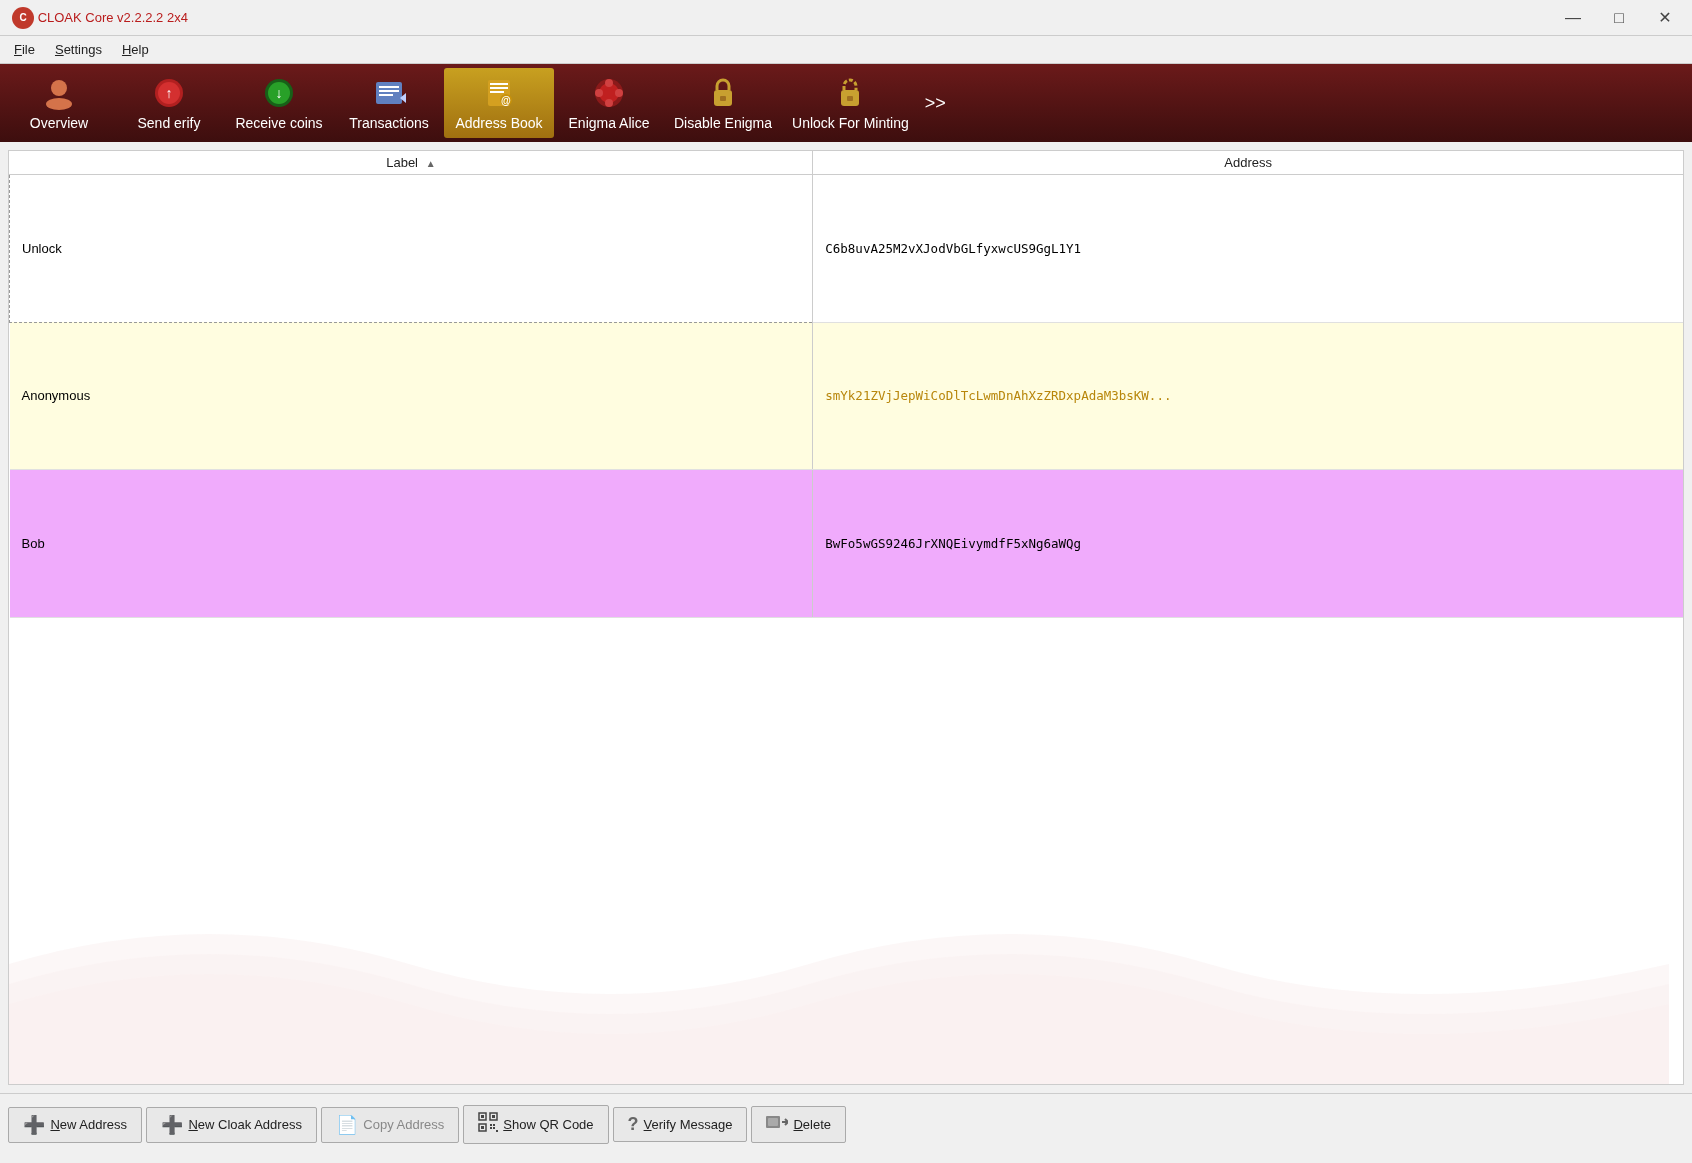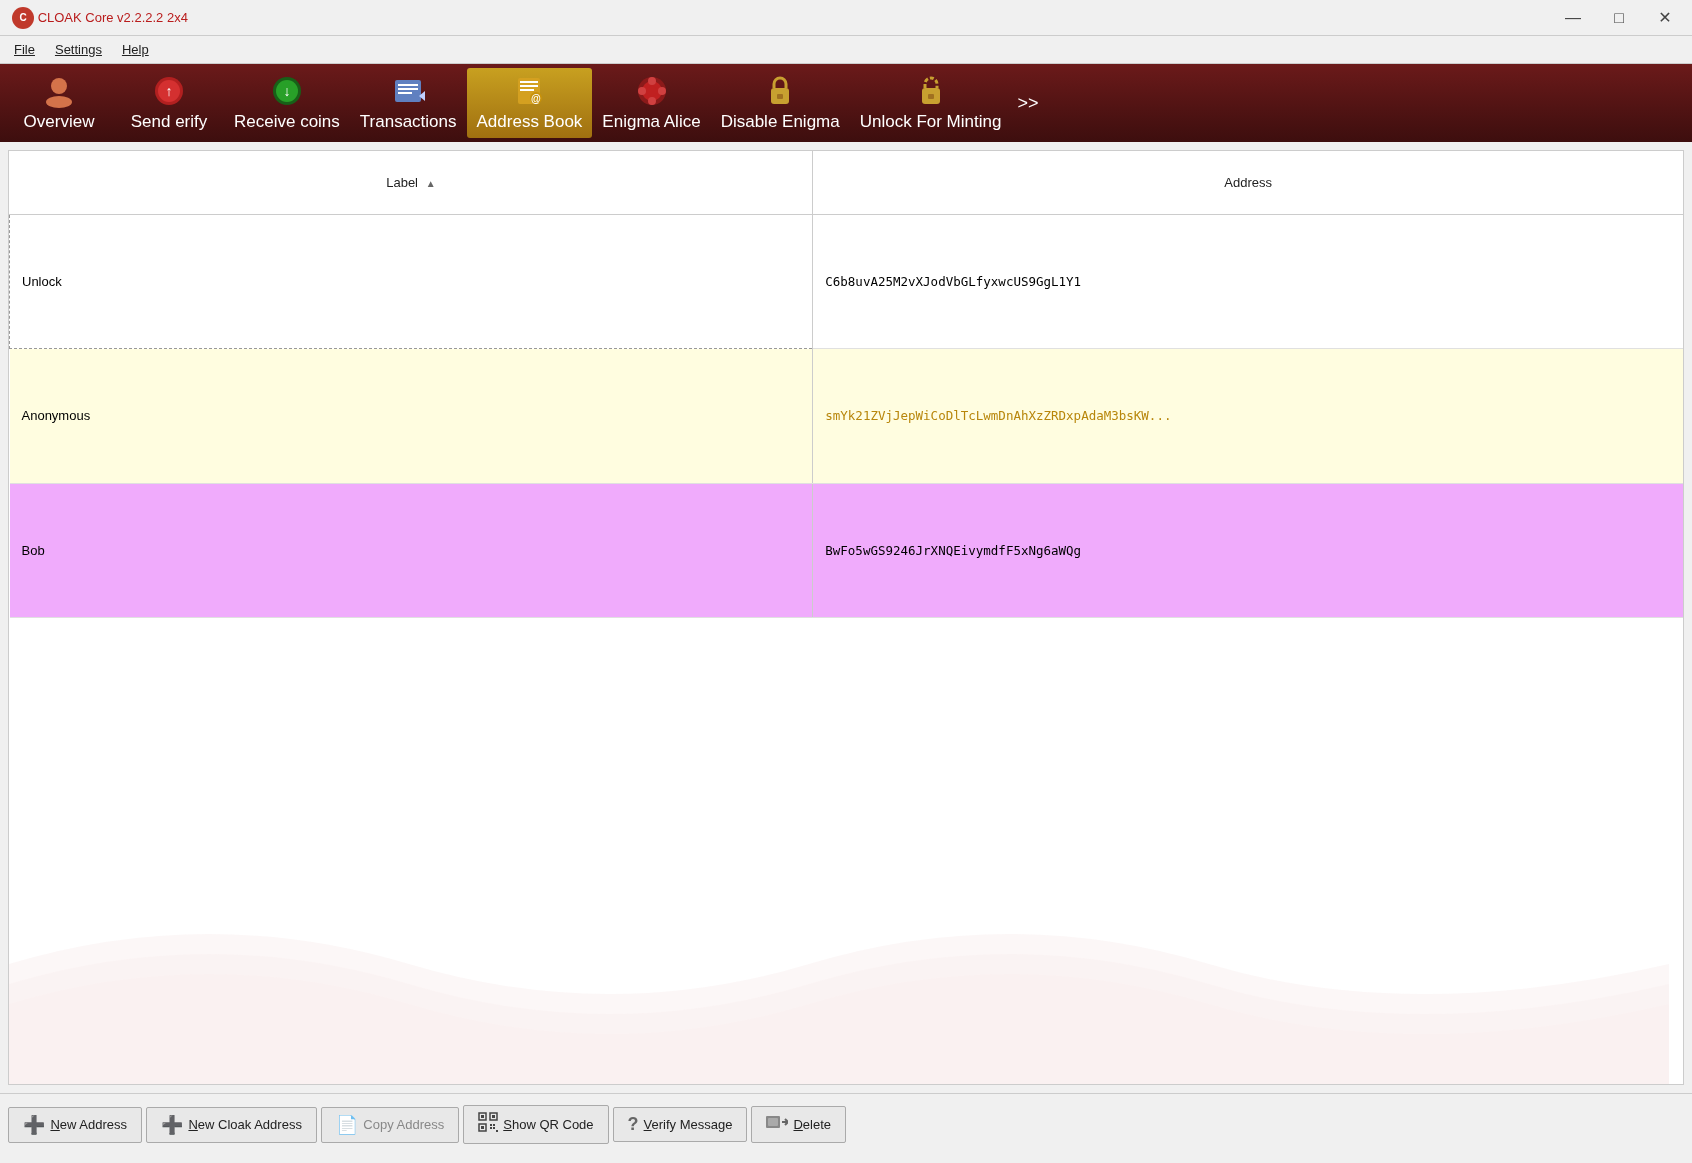--- a/index.html
+++ b/index.html
@@ -52,21 +52,21 @@
       align-items: center;
       padding: 0 4px;
       border-bottom: 1px solid #ccc;
     }
     .menu-item {
       padding: 4px 10px;
       cursor: pointer;
       font-size: 13px;
       color: #222;
     }
-    .menu-item span { text-decoration: underline; }
+    .menu-item span { }
 
     
     .toolbar {
       background: linear-gradient(180deg, #6b1a1a 0%, #3d0e0e 100%);
       height: 78px;
       display: flex;
       align-items: center;
       padding: 0 4px;
       gap: 0;
     }
@@ -92,21 +92,21 @@
       border-radius: 3px;
     }
     .toolbar-icon {
       width: 36px;
       height: 36px;
       display: flex;
       align-items: center;
       justify-content: center;
       font-size: 24px;
     }
-    .toolbar-label { font-size: 17px; color: white; font-weight: 500; }
+    .toolbar-label { font-size: 14px; color: white; font-weight: 500; }
     .toolbar-more {
       color: white;
       font-size: 18px;
       padding: 0 6px;
       cursor: pointer;
     }
 
     
     .main-content {
       background: white;
@@ -119,21 +119,21 @@
 
     
     .address-table {
       width: 100%;
       border-collapse: collapse;
       flex: 1;
     }
     .address-table thead tr th {
       background: white;
       border-bottom: 1px solid #ccc;
-      padding: 24px 12px;
+      padding: 4px 12px;
       font-weight: normal;
       font-size: 13px;
       color: #222;
       text-align: center;
     }
     .address-table thead tr th:first-child {
       width: 48%;
       border-right: 1px solid #ccc;
     }
     .address-table tbody tr td {

